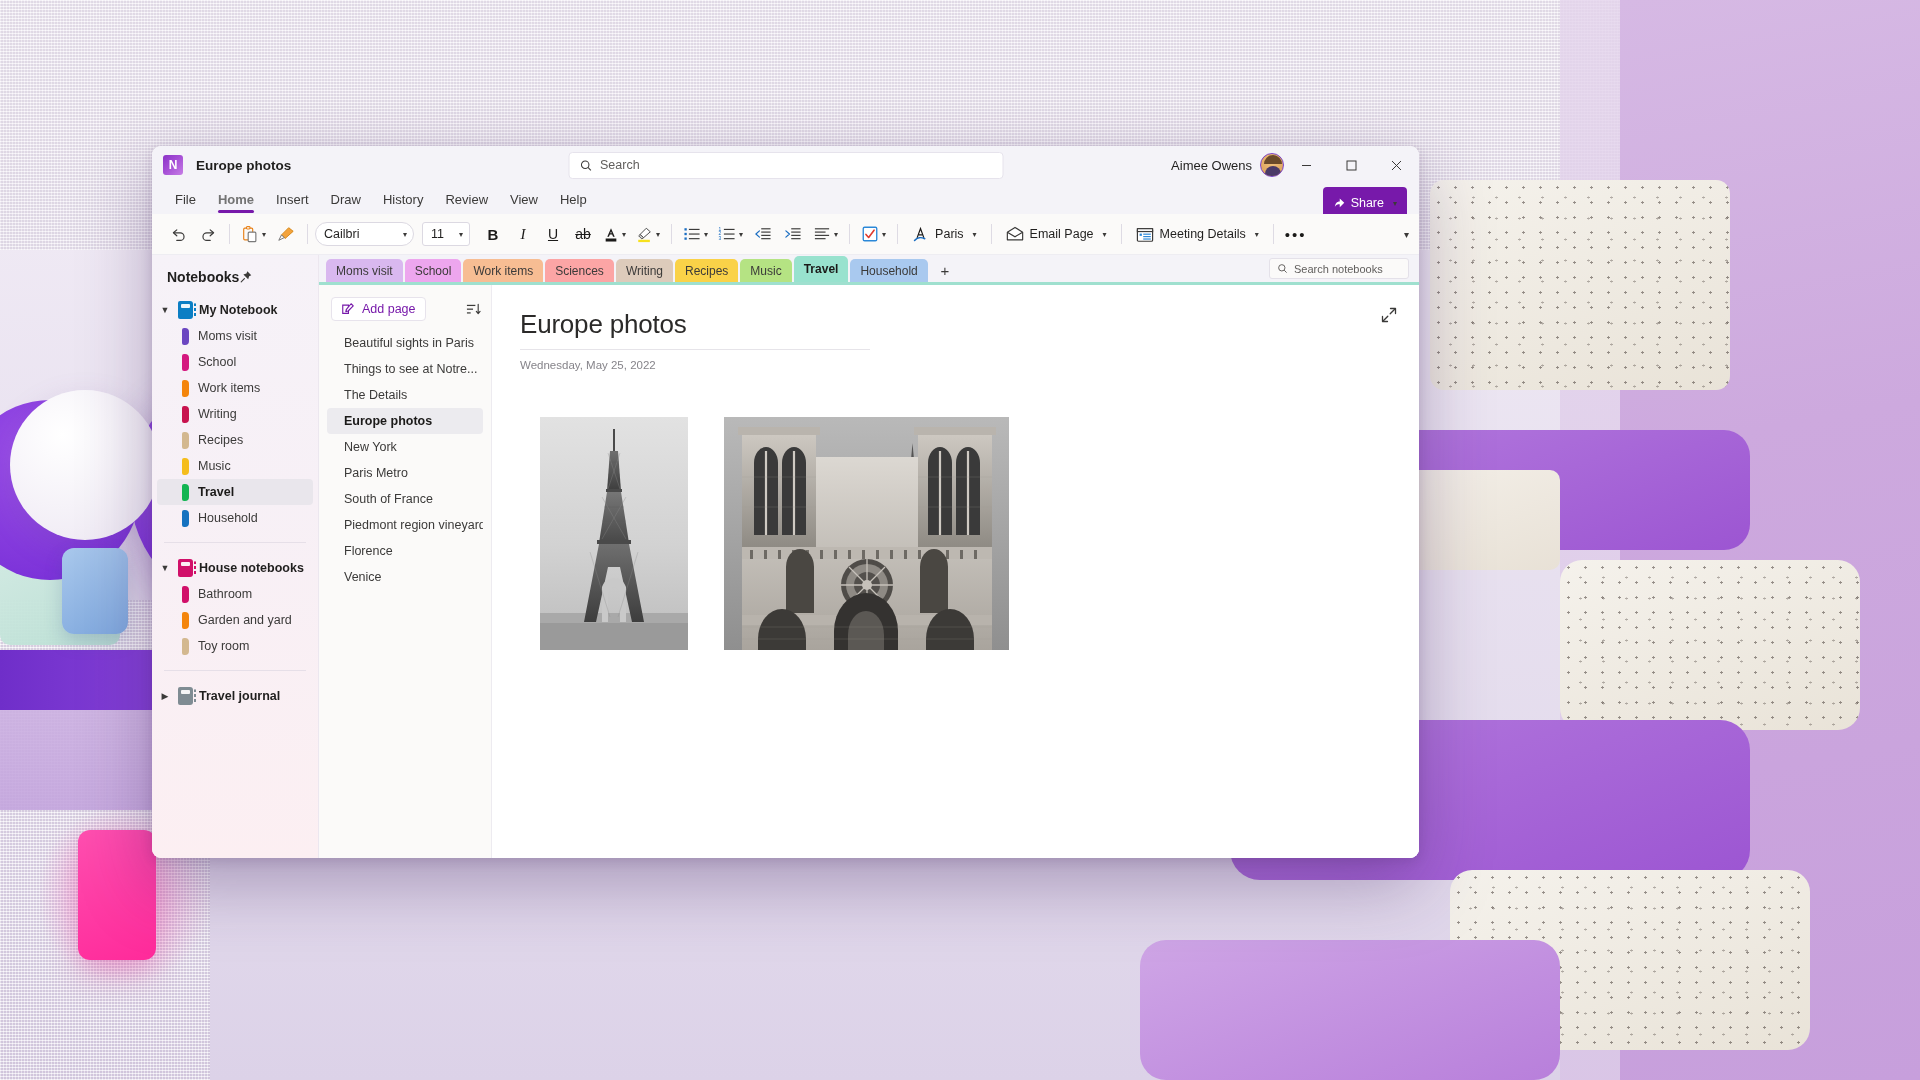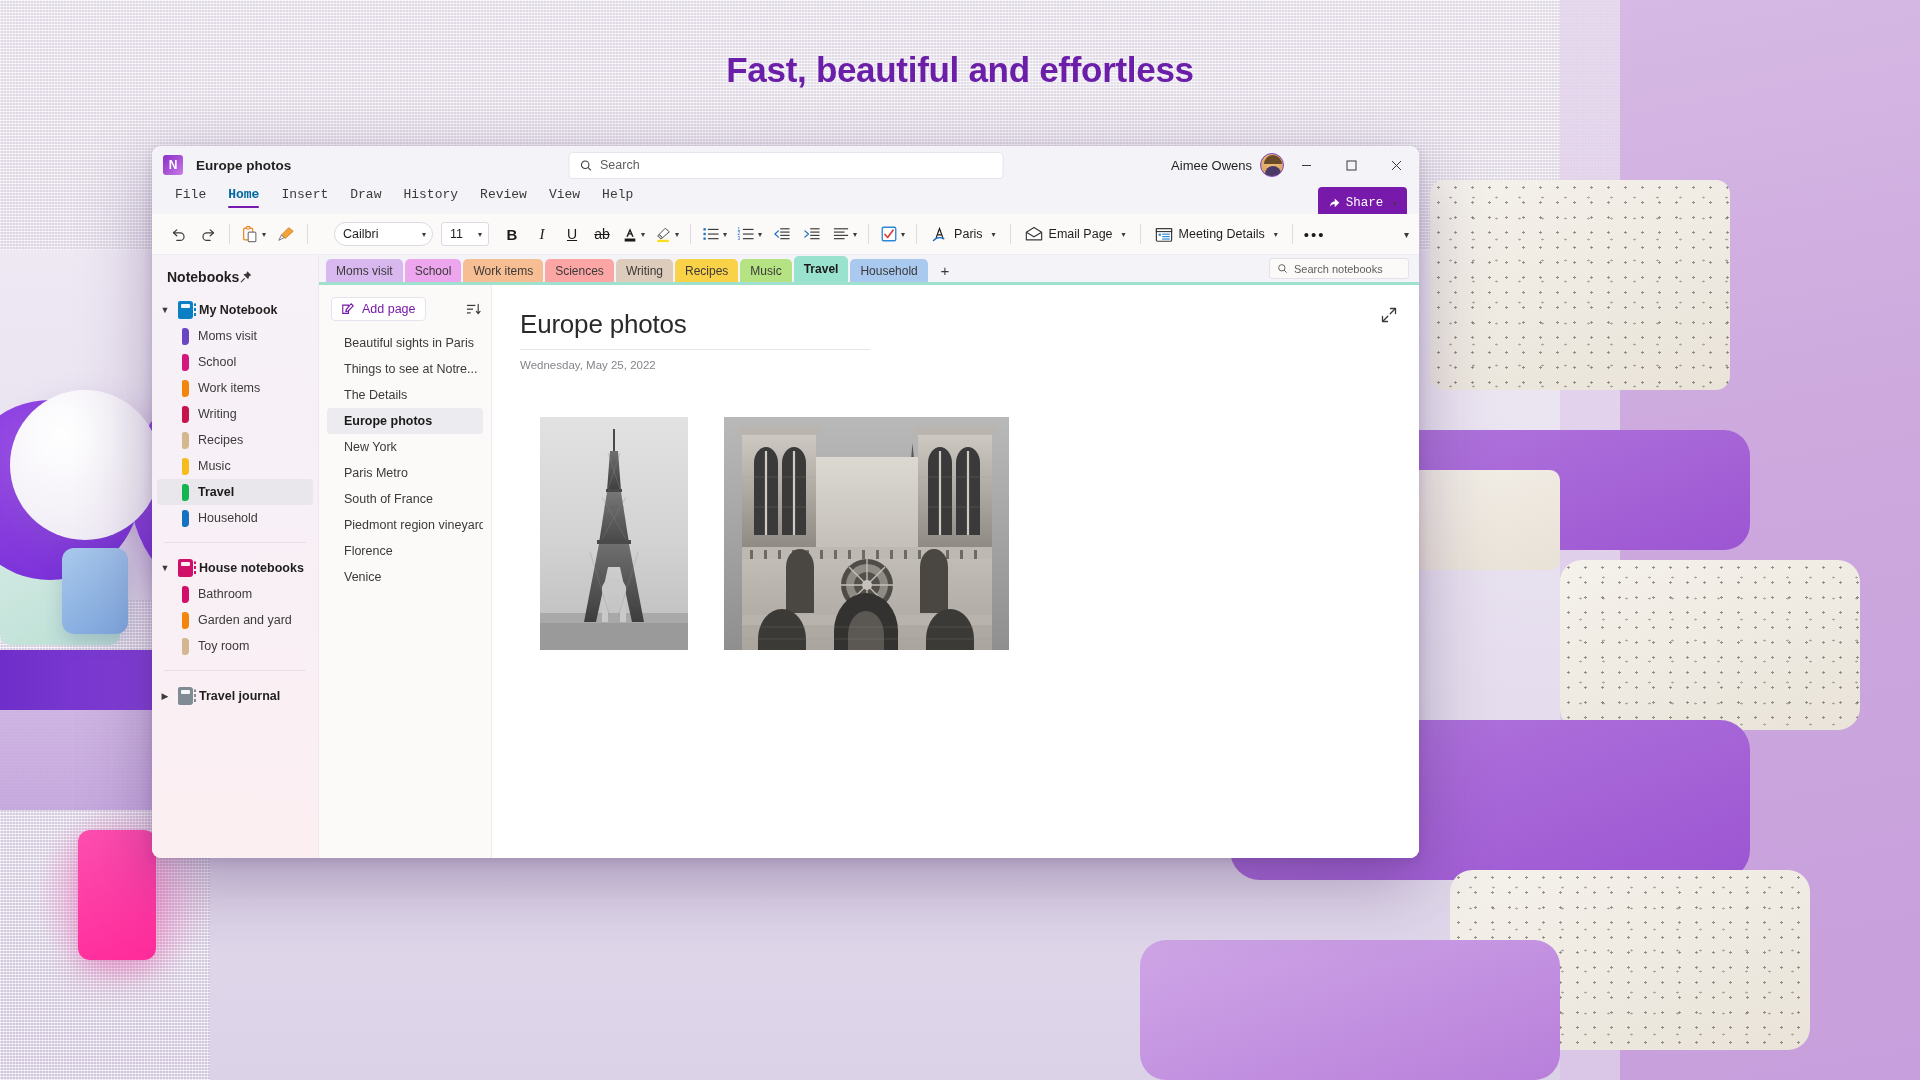--- a/index.html
+++ b/index.html
@@ -167,28 +167,28 @@
     content:""; position:absolute; left:3px; top:1px; width:18px; height:9px;
     border-radius: 9px 9px 0 0; background:#6b4a2a;
   }
   .wbtn {
     width: 45px; height: 38px; display: flex; align-items: center; justify-content: center;
     color: #3b3a39;
   }
 
   
   .menubar {
-    height: 30px; background: #f4f3f8; display: flex; align-items: flex-start;
-    padding-left: 14px; gap: 4px; position: relative; flex: none; font-family: Liberation Mono, monospace;
+    height: 30px; background: #f4f3f8; display: flex; align-items: center;
+    padding-left: 14px; gap: 4px; position: relative; flex: none;
   }
   .menuitem {
     font-size: 13px; color: #3b3a39; padding: 3px 9px; position: relative;
     border-radius: 3px;
   }
-  .menuitem.active { font-weight: bold; color: #0369a1; }
+  .menuitem.active { font-weight: bold; color: #737373; }
   .menuitem.active::after {
     content: ""; position: absolute; left: 9px; right: 9px; bottom: -3px;
     height: 2.5px; background: #7719aa; border-radius: 2px;
   }
   .share-btn {
     position: absolute; right: 12px; top: 3px; height: 32px;
     background: #7719aa; color: #fff; border-radius: 4px;
     display: flex; align-items: center; gap: 6px; padding: 0 10px;
     font-size: 12.5px;
   }
@@ -202,21 +202,21 @@
   .rb { height: 28px; min-width: 28px; display: flex; align-items: center; justify-content: center;
         border-radius: 4px; padding: 0 4px; color: #3b3a39; }
   .rb-txt { font-size: 12.5px; color: #201f1e; gap: 6px; padding: 0 7px; }
   .sep { width: 1px; height: 20px; background: #dedbe4; margin: 0 5px; }
   .caret { font-size: 8px; color: #3b3a39; margin-left: 3px; }
   .combo {
     height: 24px; border: 1px solid #dcd9e2; border-radius: 3px; background: #fff;
     display: flex; align-items: center; justify-content: space-between;
     padding: 0 6px 0 8px; font-size: 12.5px; color: #201f1e;
   }
-  .combo.font { width: 99px; margin-left: 19px; border-radius: 12px; }
+  .combo.font { width: 99px; margin-left: 0; border-radius: 12px; }
   .combo.size { width: 48px; margin-left: 6px; }
   .ribbon-expand { position: absolute; right: 10px; color: #3b3a39; font-size: 10px; }
 
   
   .bodyarea { display: flex; flex: 1; min-height: 0; }
 
   
   .sidebar {
     width: 167px; flex: none;
     background: linear-gradient(180deg, #f6f2f8 0%, #f7f0f6 40%, #fceff2 100%);
@@ -336,21 +336,20 @@
   <div class="bg-lav-block"></div>
   <div class="bg-purple-bar"></div>
   <div class="bg-mint-card"></div>
   <div class="bg-purple-big"></div>
   <div class="bg-purple-big2"></div>
   <div class="bg-white-circle"></div>
   <div class="bg-blue-card"></div>
   <div class="bg-pink-glow"></div>
   <div class="bg-pink-card"></div>
 
-  <div class="bg-title">Fast, beautiful and effortless</div>
 </div>
 
 <div id="app">
 
   <div class="titlebar">
     <div class="app-logo">N</div>
     <div class="app-title">Europe photos</div>
 
     <div class="searchbox">
       <svg width="13" height="13" viewBox="0 0 16 16">

